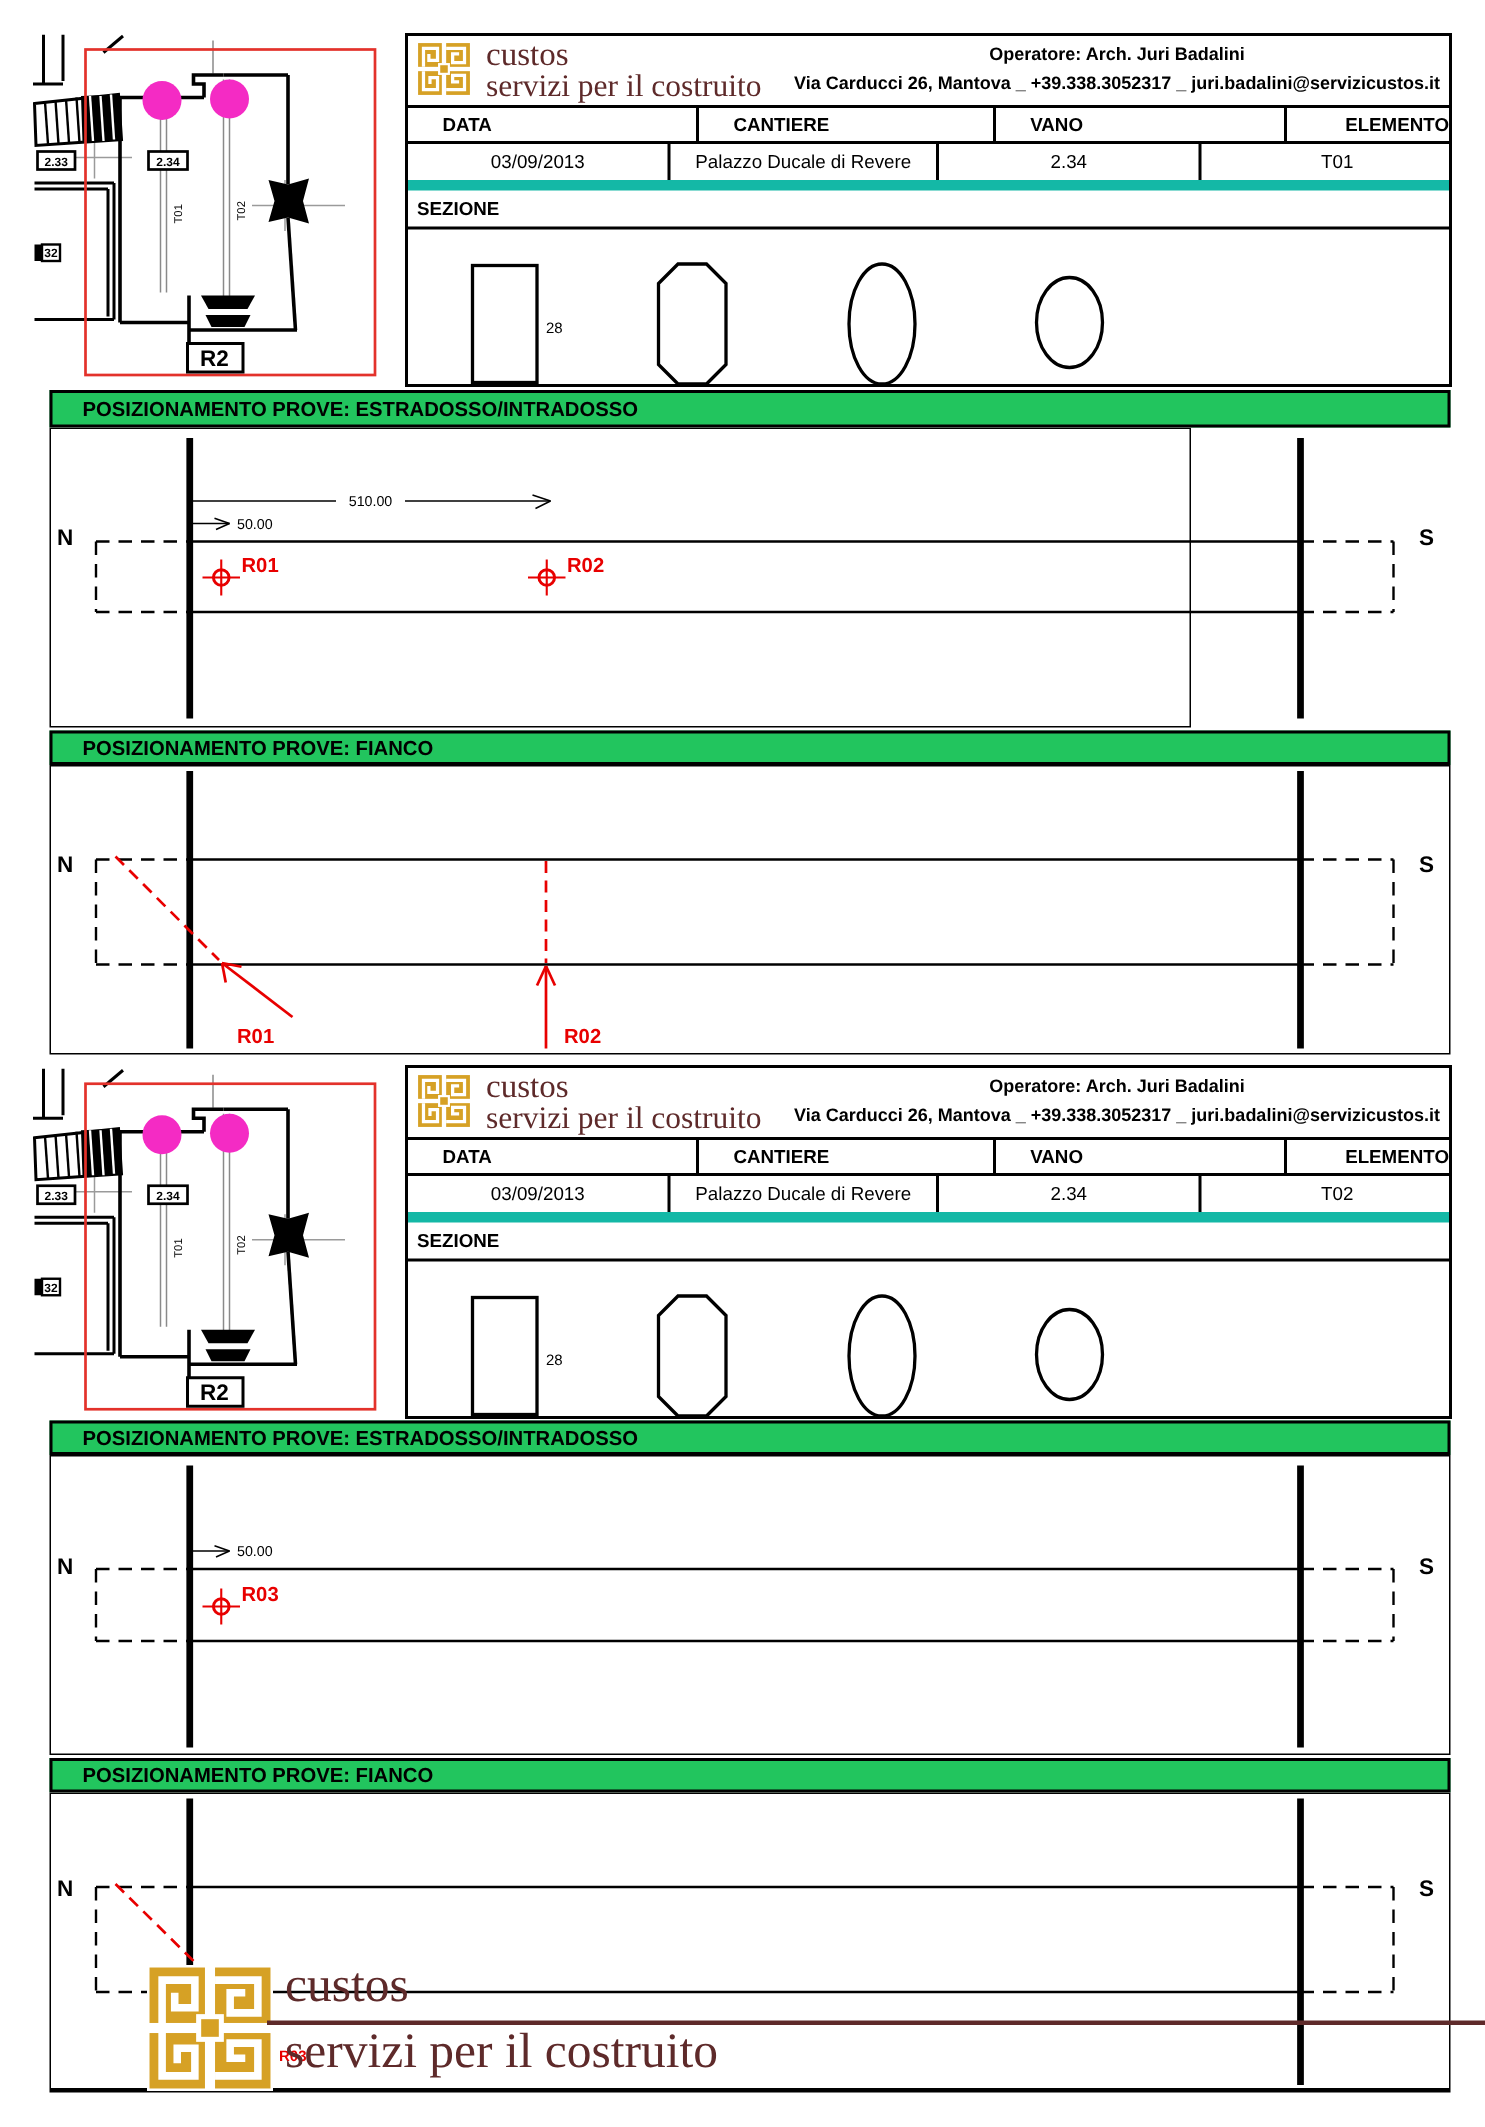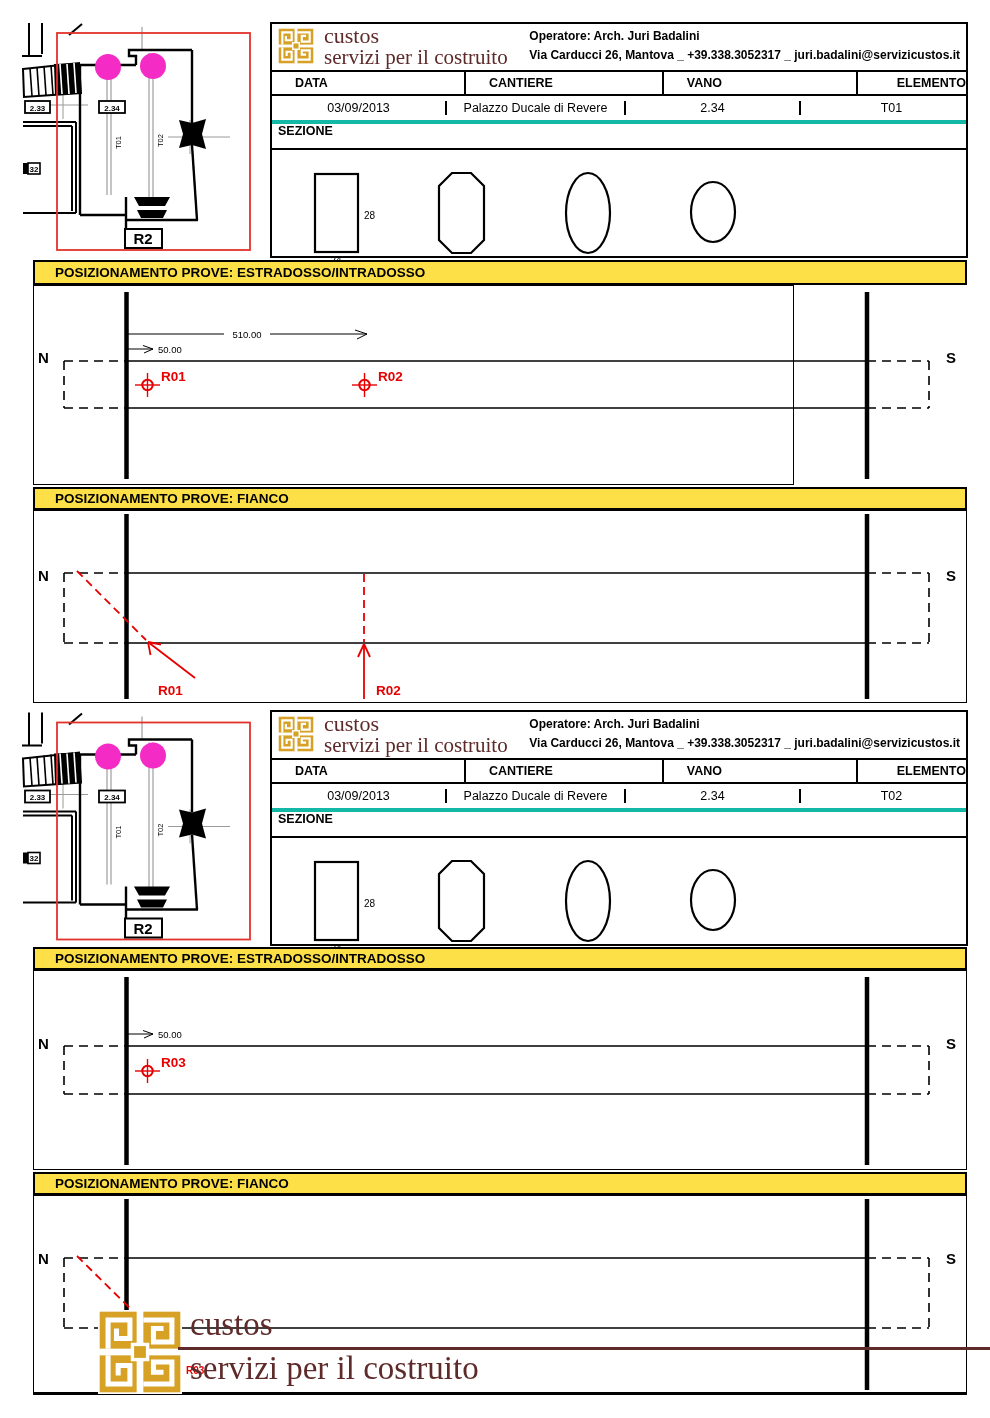--- a/index.html
+++ b/index.html
@@ -1,38 +1,38 @@
 <!DOCTYPE html>
 <html><head>
 <meta charset="utf-8">
 <style>
   html,body{margin:0;padding:0;background:#fff;}
   #sheet{position:relative;width:990px;height:1418px;background:#fff;overflow:hidden;
          font-family:"Liberation Sans",sans-serif;color:#000;}
   .abs{position:absolute;box-sizing:border-box;}
   .box{border:2px solid #000;background:#fff;}
   .thinbox{border:1.5px solid #000;background:#fff;}
-  .band{border:2px solid #000;background:#fde047;display:flex;align-items:center;
+  .band{border:2px solid #000;background:#22c55e;display:flex;align-items:center;
         font-weight:bold;font-size:13.5px;padding-left:20px;}
   .hrow{display:flex;border-bottom:2px solid #000;}
-  .vrow{display:flex;border-bottom:4px solid #14b8a6;align-items:center;}
+  .vrow{display:flex;border-bottom:7px solid #14b8a6;}
   .hcell{font-weight:bold;font-size:12.5px;display:flex;align-items:center;
          padding-left:23px;border-right:2px solid #000;}
   .vcell{font-size:12.5px;display:flex;align-items:center;justify-content:center;
          border-right:2px solid #000;}
   .hcell:last-child,.vcell:last-child{border-right:none;}
   .c1{width:173px;} .c2{width:177px;} .c3{width:173px;} .c4{flex:1;margin-left:16px;}
   .brandrow{position:relative;border-bottom:2px solid #000;height:46px;}
   .brandname{position:absolute;left:52px;top:-1px;font-family:"Liberation Serif",serif;
              font-size:22px;color:#5E2A2A;}
   .brandtag{position:absolute;left:52px;top:21px;font-family:"Liberation Serif",serif;
             font-size:21px;color:#5E2A2A;}
-  .oper{position:absolute;right:6px;top:3px;text-align:left;font-weight:bold;
+  .oper{position:absolute;right:6px;top:3px;text-align:center;font-weight:bold;
         font-size:12px;line-height:19px;white-space:nowrap;}
-  .sezrow{display:flex;align-items:flex-start;border-bottom:2px solid #000;height:24px;
+  .sezrow{display:flex;align-items:center;border-bottom:2px solid #000;height:24px;
           font-weight:bold;font-size:12.5px;padding-left:6px;}
   .wm-custos{position:absolute;font-family:"Liberation Serif",serif;color:#5E2A2A;}
   svg text{font-family:"Liberation Sans",sans-serif;}
 </style>
 </head>
 <body>
 
 <svg width="0" height="0" style="position:absolute">
   <defs>
 

